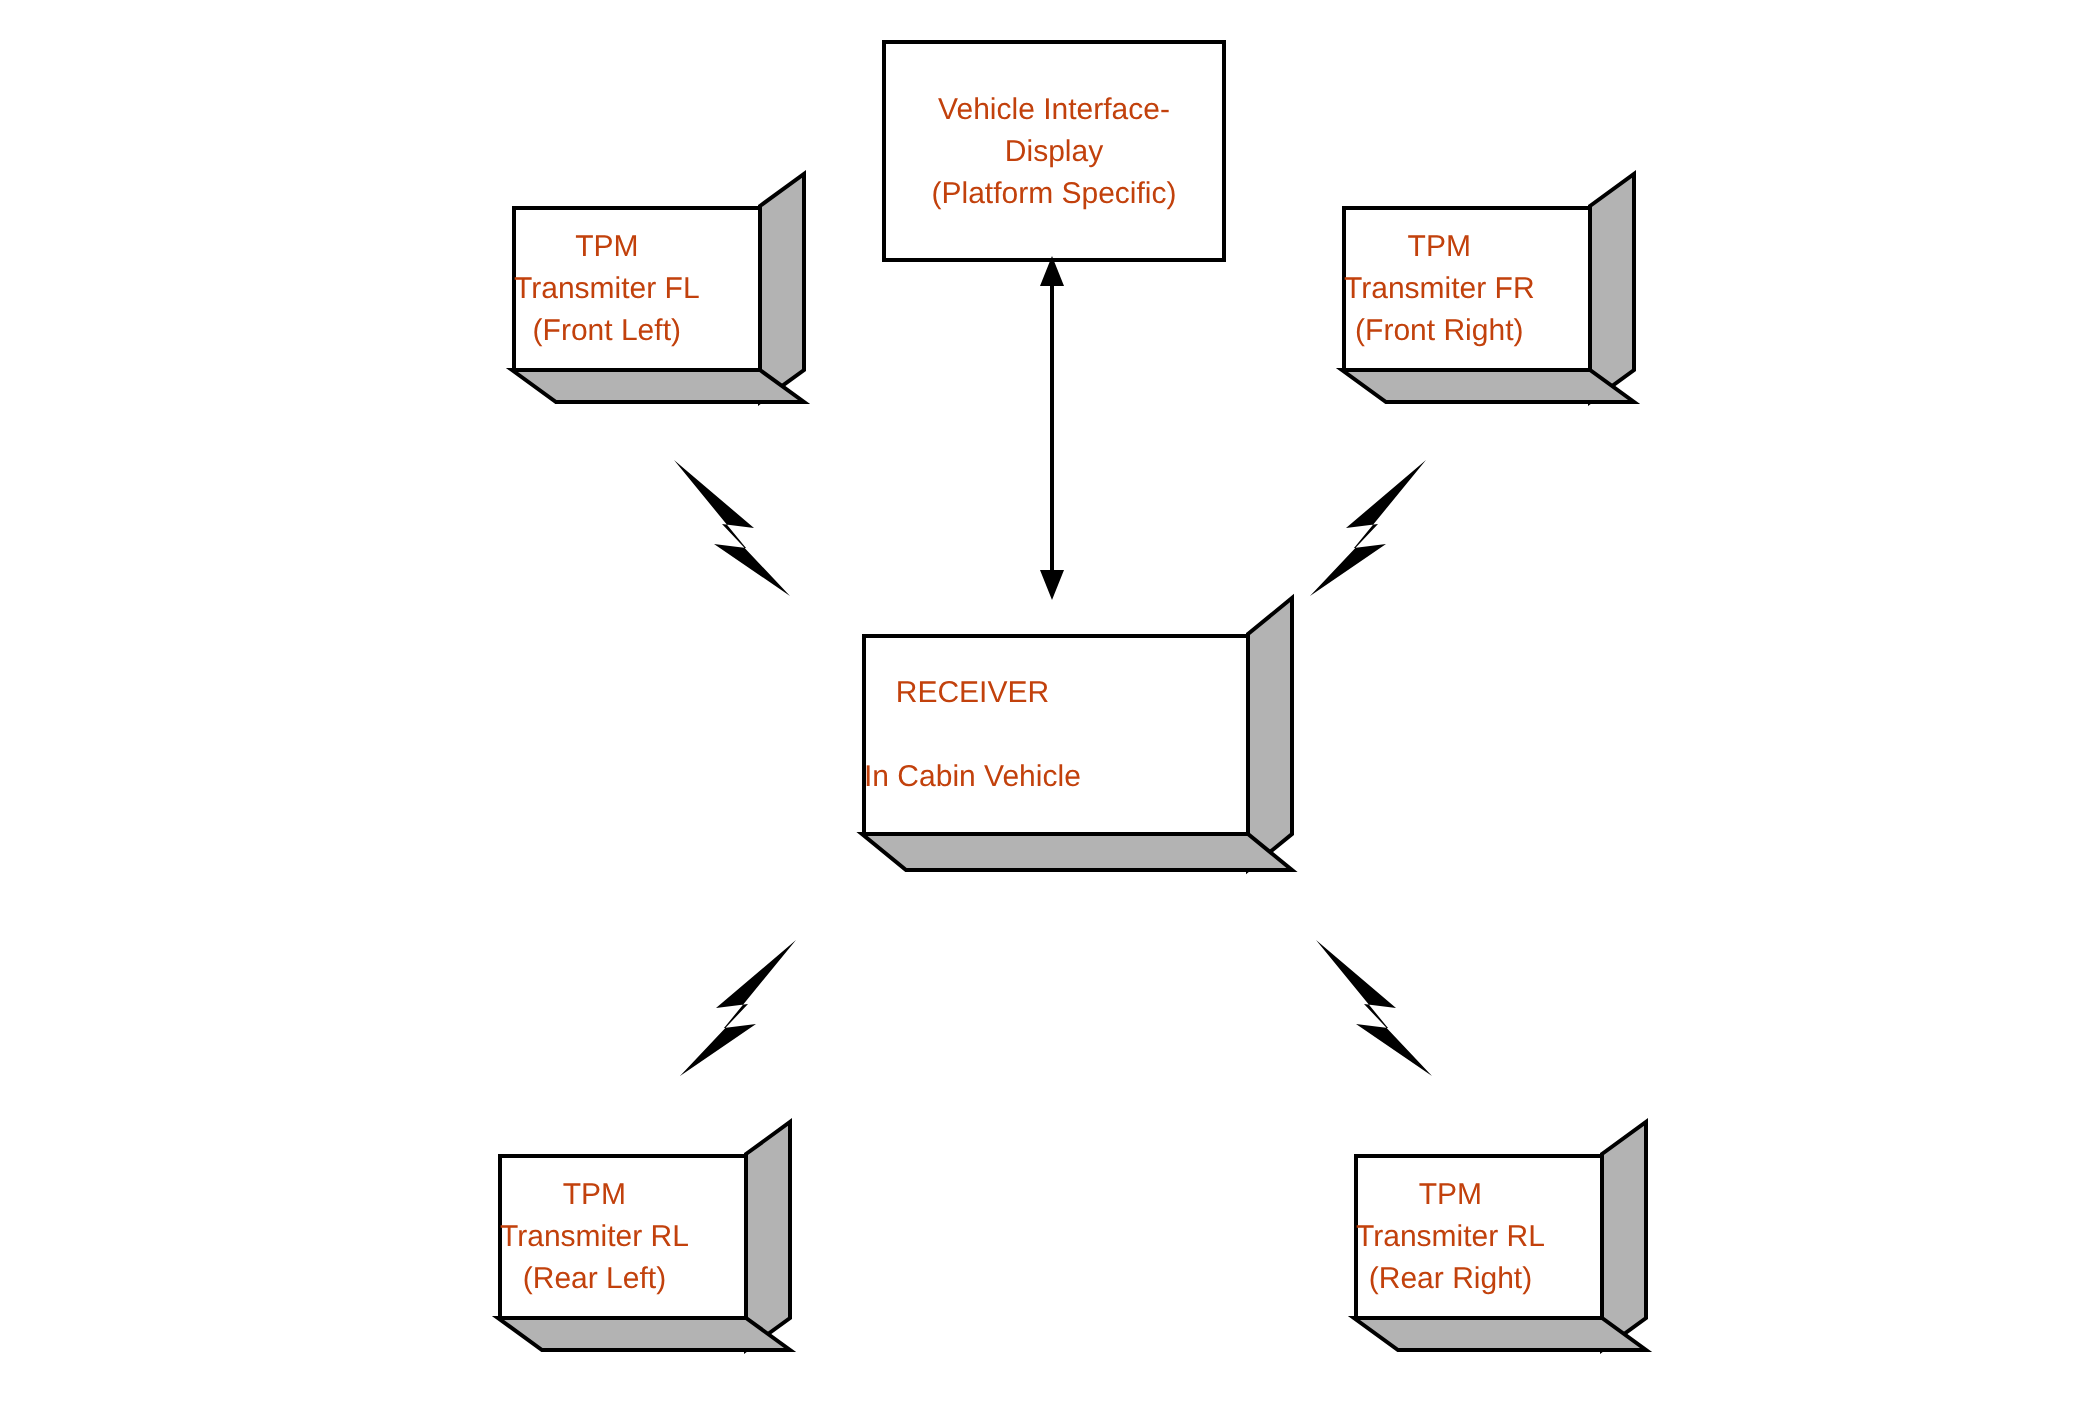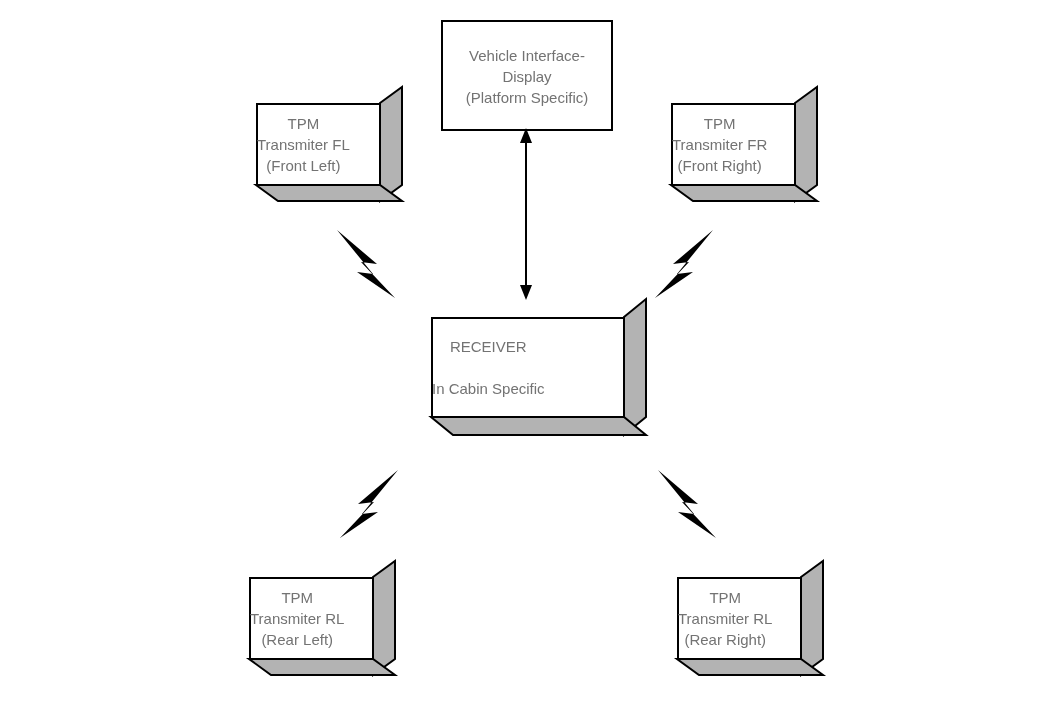--- a/index.html
+++ b/index.html
@@ -17,21 +17,21 @@
     background: #ffffff;
     overflow: hidden;
   }
 
   
   .node-text {
     position: absolute;
     left: 0;
     right: 0;
     text-align: center;
-    color: #737373;
+    color: #c2410c;
     font-size: 15px;
     line-height: 21px;
     white-space: pre-line;
     pointer-events: none;
   }
 
   
   .flat-box {
     position: absolute;
     background: #ffffff;
@@ -108,21 +108,21 @@
 
   <div class="box3d" style="left:431px; top:299px; width:215px; height:138px;">
     <svg width="215" height="138" viewBox="0 0 215 138">
       <polygon class="side" points="193,18 215,0 215,118 193,136"></polygon>
       <polygon class="bottom" points="0,118 193,118 215,136 22,136"></polygon>
       <rect class="face" x="1" y="19" width="192" height="99"></rect>
     </svg>
     <div class="label-wrap" style="left:1px; top:19px; width:192px; height:99px;">
       <div class="node-text" style="position:static;">RECEIVER
 
-In Cabin Specific</div>
+In Cabin Vehicle</div>
     </div>
   </div>
 
   <div class="box3d" style="left:256px; top:87px; width:146px; height:115px;">
     <svg width="146" height="115" viewBox="0 0 146 115">
       <polygon class="side" points="124,16 146,0 146,98 124,114"></polygon>
       <polygon class="bottom" points="0,98 124,98 146,114 22,114"></polygon>
       <rect class="face" x="1" y="17" width="123" height="81"></rect>
     </svg>
     <div class="label-wrap" style="left:1px; top:17px; width:123px; height:81px;">

